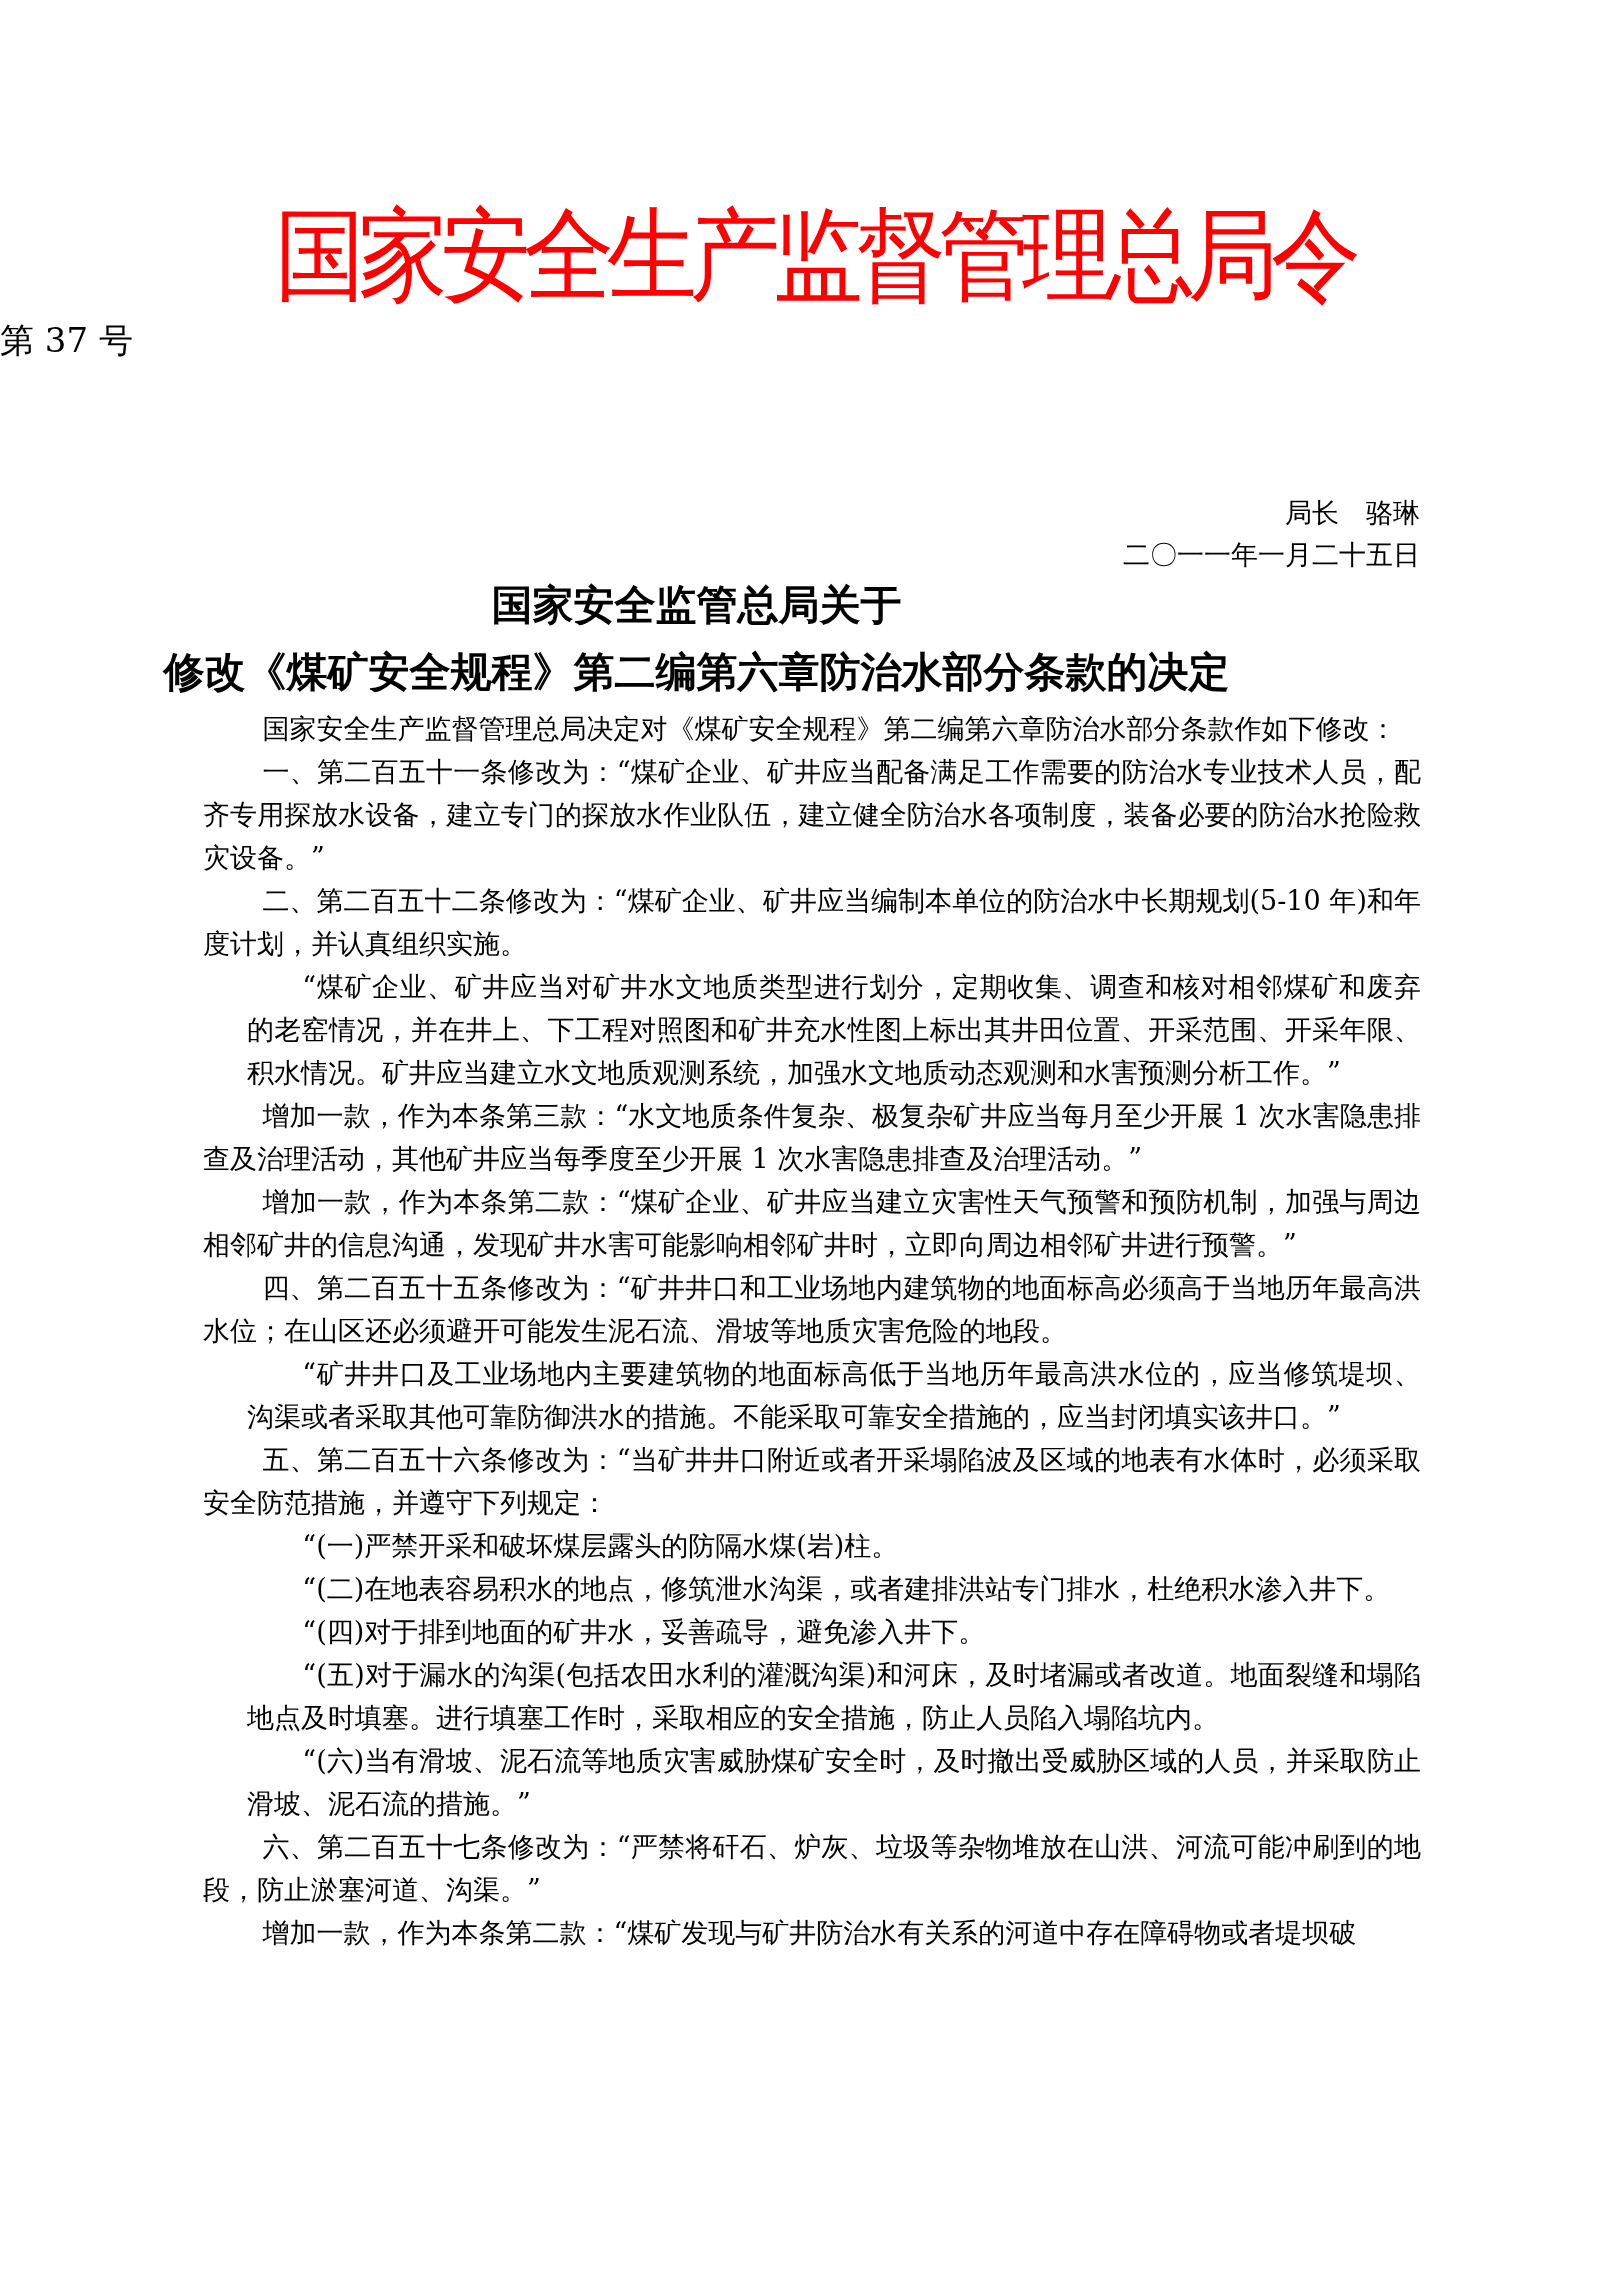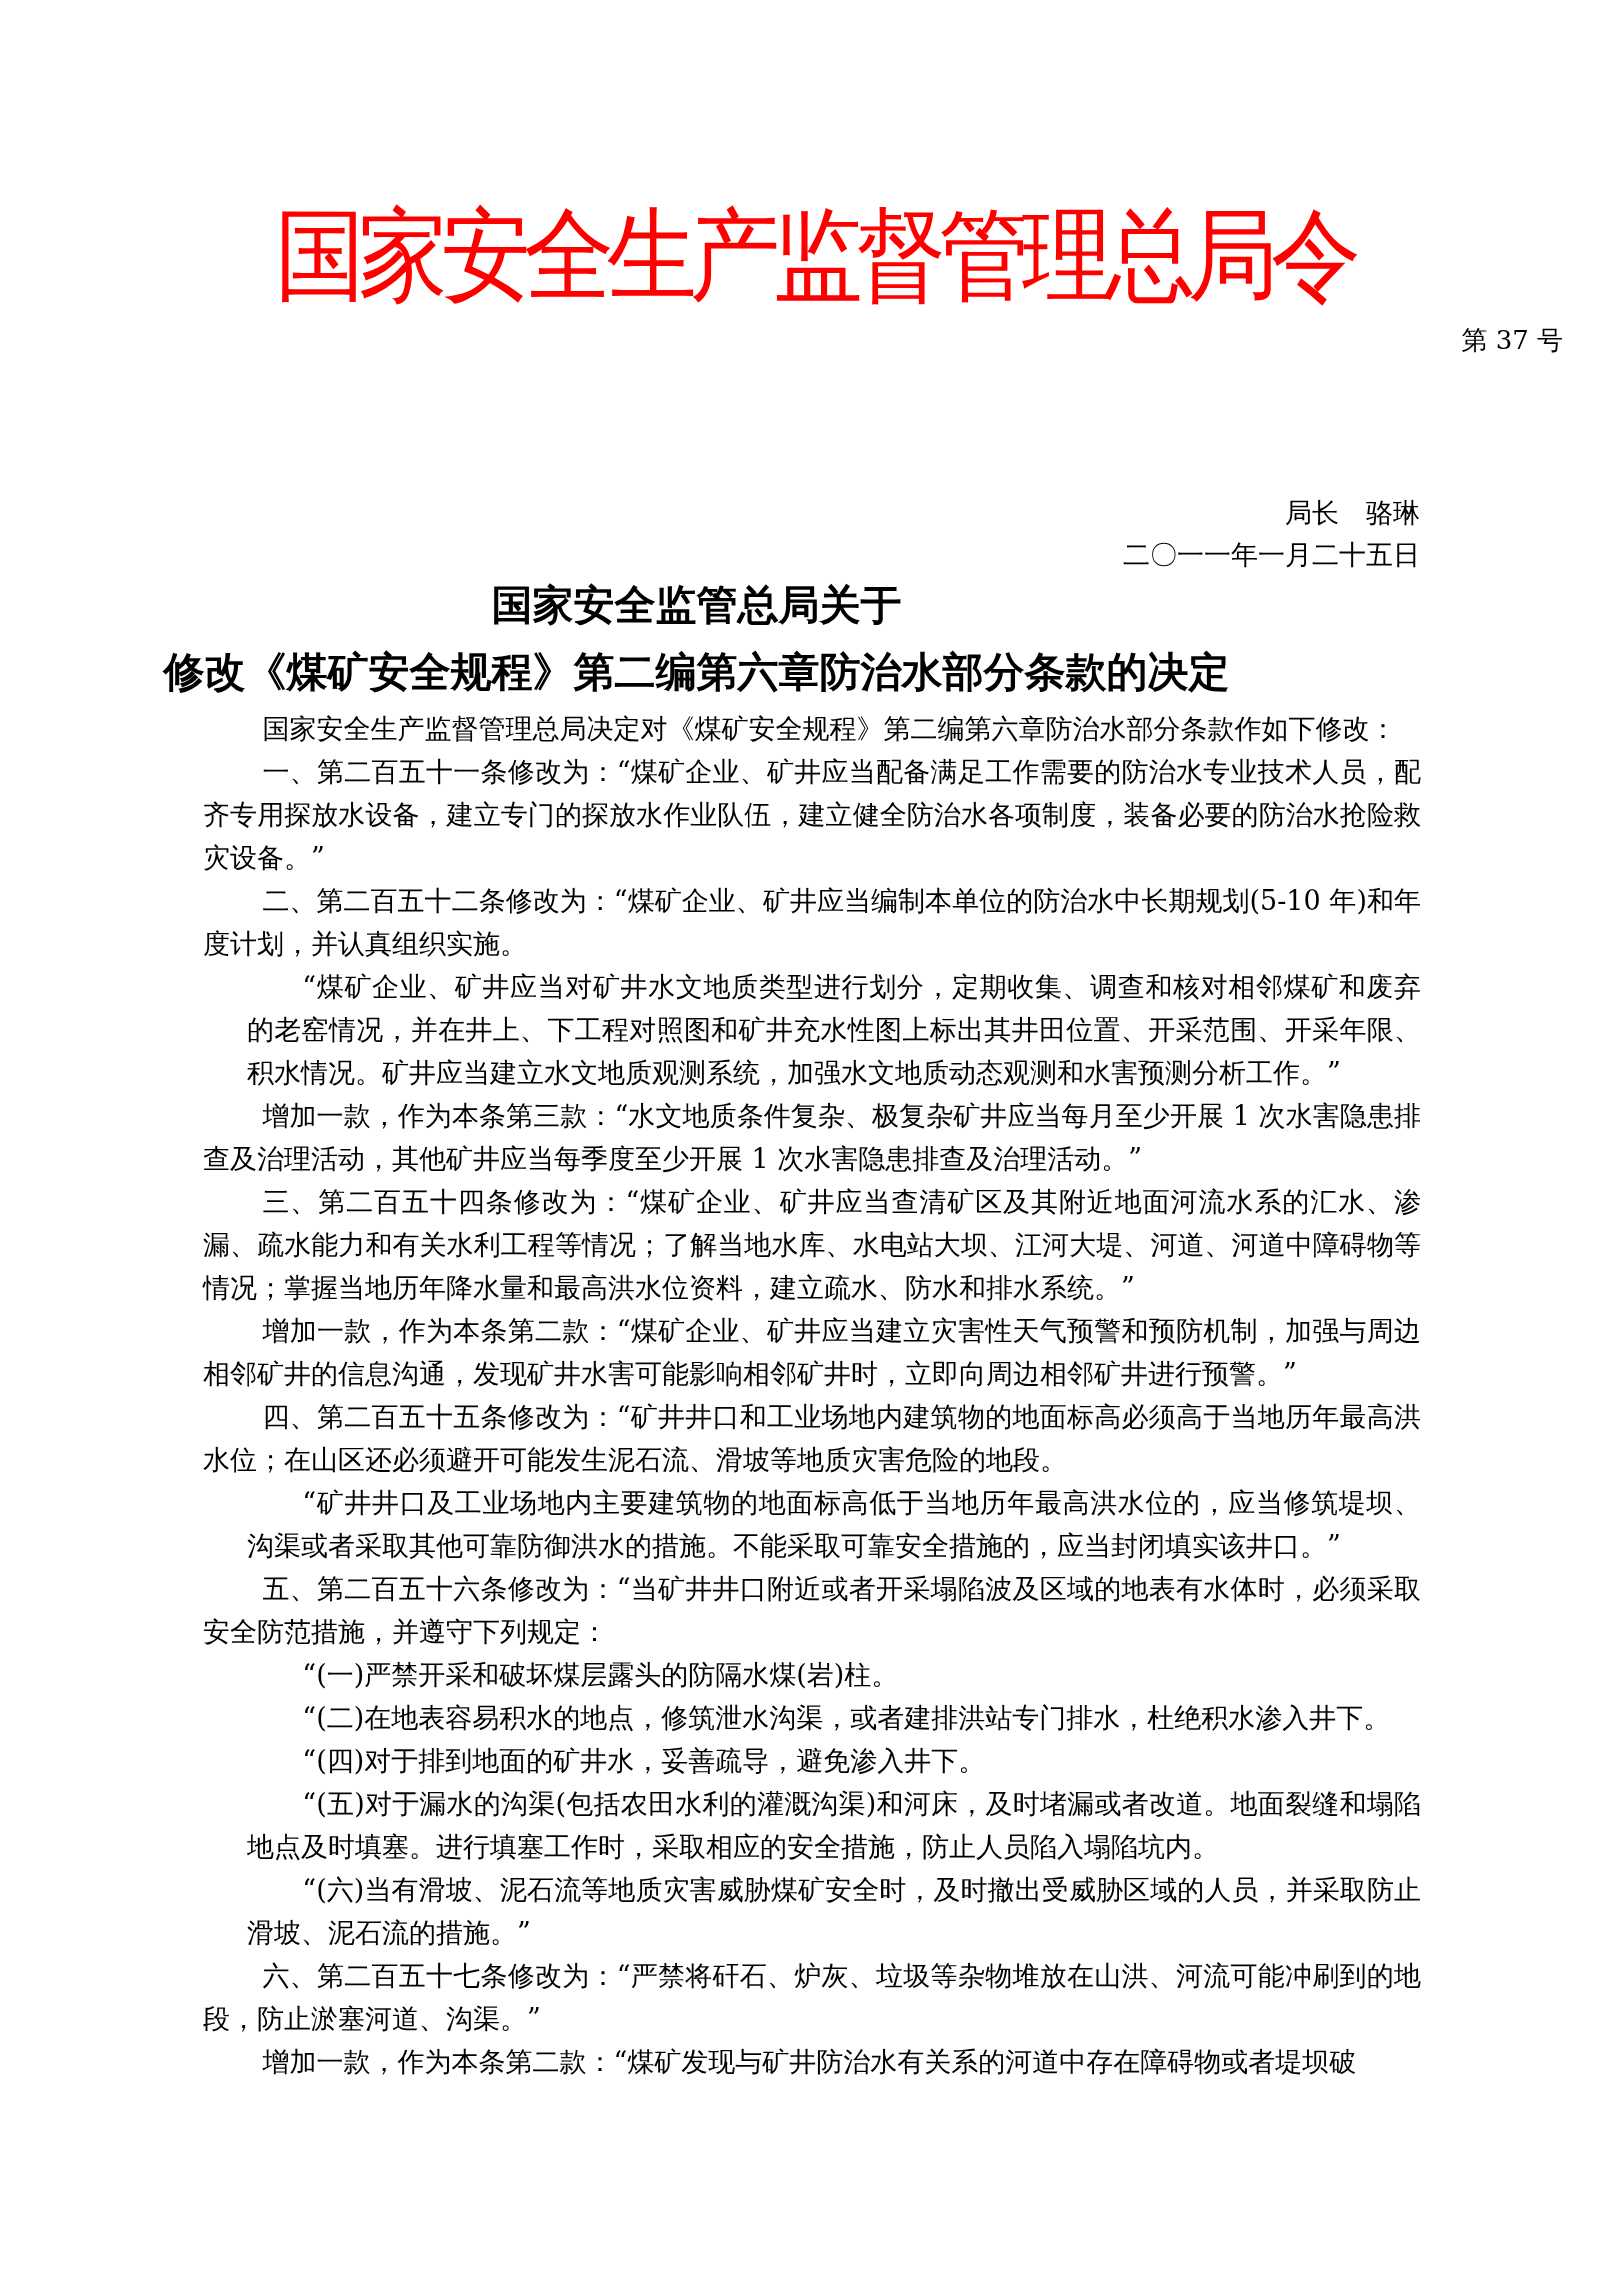--- a/index.html
+++ b/index.html
@@ -42,22 +42,22 @@
   .decree-header span {
     display: inline-block;
     width: 83px;
     text-align: center;
   }
   .decree-number {
     position: absolute;
     left: 0;
     width: 1563px;
     top: 322px;
-    text-align: right;
-    font-size: 26px;
+    text-align: left;
+    font-size: 34px;
     line-height: 37px;
   }
   .body-block {
     position: absolute;
     left: 203px;
     width: 1218px;
     font-size: 27px;
     line-height: 43px;
     text-align: justify;
     text-justify: inter-character;
@@ -128,21 +128,20 @@
 
   <div class="title-block title-line-1">国家安全监管总局关于</div>
   <div class="title-block title-line-2">修改《煤矿安全规程》第二编第六章防治水部分条款的决定</div>
 
   <div class="body-block" style="top:707px;">
     <p class="para">国家安全生产监督管理总局决定对《煤矿安全规程》第二编第六章防治水部分条款作如下修改：</p>
     <p class="para">一、第二百五十一条修改为：“煤矿企业、矿井应当配备满足工作需要的防治水专业技术人员，配齐专用探放水设备，建立专门的探放水作业队伍，建立健全防治水各项制度，装备必要的防治水抢险救灾设备。”</p>
     <p class="para">二、第二百五十二条修改为：“煤矿企业、矿井应当编制本单位的防治水中长期规划(5-10 年)和年度计划，并认真组织实施。</p>
     <p class="para quote-indent">“煤矿企业、矿井应当对矿井水文地质类型进行划分，定期收集、调查和核对相邻煤矿和废弃的老窑情况，并在井上、下工程对照图和矿井充水性图上标出其井田位置、开采范围、开采年限、积水情况。矿井应当建立水文地质观测系统，加强水文地质动态观测和水害预测分析工作。”</p>
     <p class="para">增加一款，作为本条第三款：“水文地质条件复杂、极复杂矿井应当每月至少开展 1 次水害隐患排查及治理活动，其他矿井应当每季度至少开展 1 次水害隐患排查及治理活动。”</p>
-    <p class="para">三、第二百五十四条修改为：“煤矿企业、矿井应当查清矿区及其附近地面河流水系的汇水、渗漏、疏水能力和有关水利工程等情况；了解当地水库、水电站大坝、江河大堤、河道、河道中障碍物等情况；掌握当地历年降水量和最高洪水位资料，建立疏水、防水和排水系统。”</p>
     <p class="para">增加一款，作为本条第二款：“煤矿企业、矿井应当建立灾害性天气预警和预防机制，加强与周边相邻矿井的信息沟通，发现矿井水害可能影响相邻矿井时，立即向周边相邻矿井进行预警。”</p>
     <p class="para">四、第二百五十五条修改为：“矿井井口和工业场地内建筑物的地面标高必须高于当地历年最高洪水位；在山区还必须避开可能发生泥石流、滑坡等地质灾害危险的地段。</p>
     <p class="para quote-indent">“矿井井口及工业场地内主要建筑物的地面标高低于当地历年最高洪水位的，应当修筑堤坝、沟渠或者采取其他可靠防御洪水的措施。不能采取可靠安全措施的，应当封闭填实该井口。”</p>
     <p class="para">五、第二百五十六条修改为：“当矿井井口附近或者开采塌陷波及区域的地表有水体时，必须采取安全防范措施，并遵守下列规定：</p>
     <p class="para quote-indent">“(一)严禁开采和破坏煤层露头的防隔水煤(岩)柱。</p>
     <p class="para quote-indent">“(二)在地表容易积水的地点，修筑泄水沟渠，或者建排洪站专门排水，杜绝积水渗入井下。</p>
     <p class="para quote-indent">“(四)对于排到地面的矿井水，妥善疏导，避免渗入井下。</p>
     <p class="para quote-indent">“(五)对于漏水的沟渠(包括农田水利的灌溉沟渠)和河床，及时堵漏或者改道。地面裂缝和塌陷地点及时填塞。进行填塞工作时，采取相应的安全措施，防止人员陷入塌陷坑内。</p>
     <p class="para quote-indent">“(六)当有滑坡、泥石流等地质灾害威胁煤矿安全时，及时撤出受威胁区域的人员，并采取防止滑坡、泥石流的措施。”</p>
     <p class="para">六、第二百五十七条修改为：“严禁将矸石、炉灰、垃圾等杂物堆放在山洪、河流可能冲刷到的地段，防止淤塞河道、沟渠。”</p>

